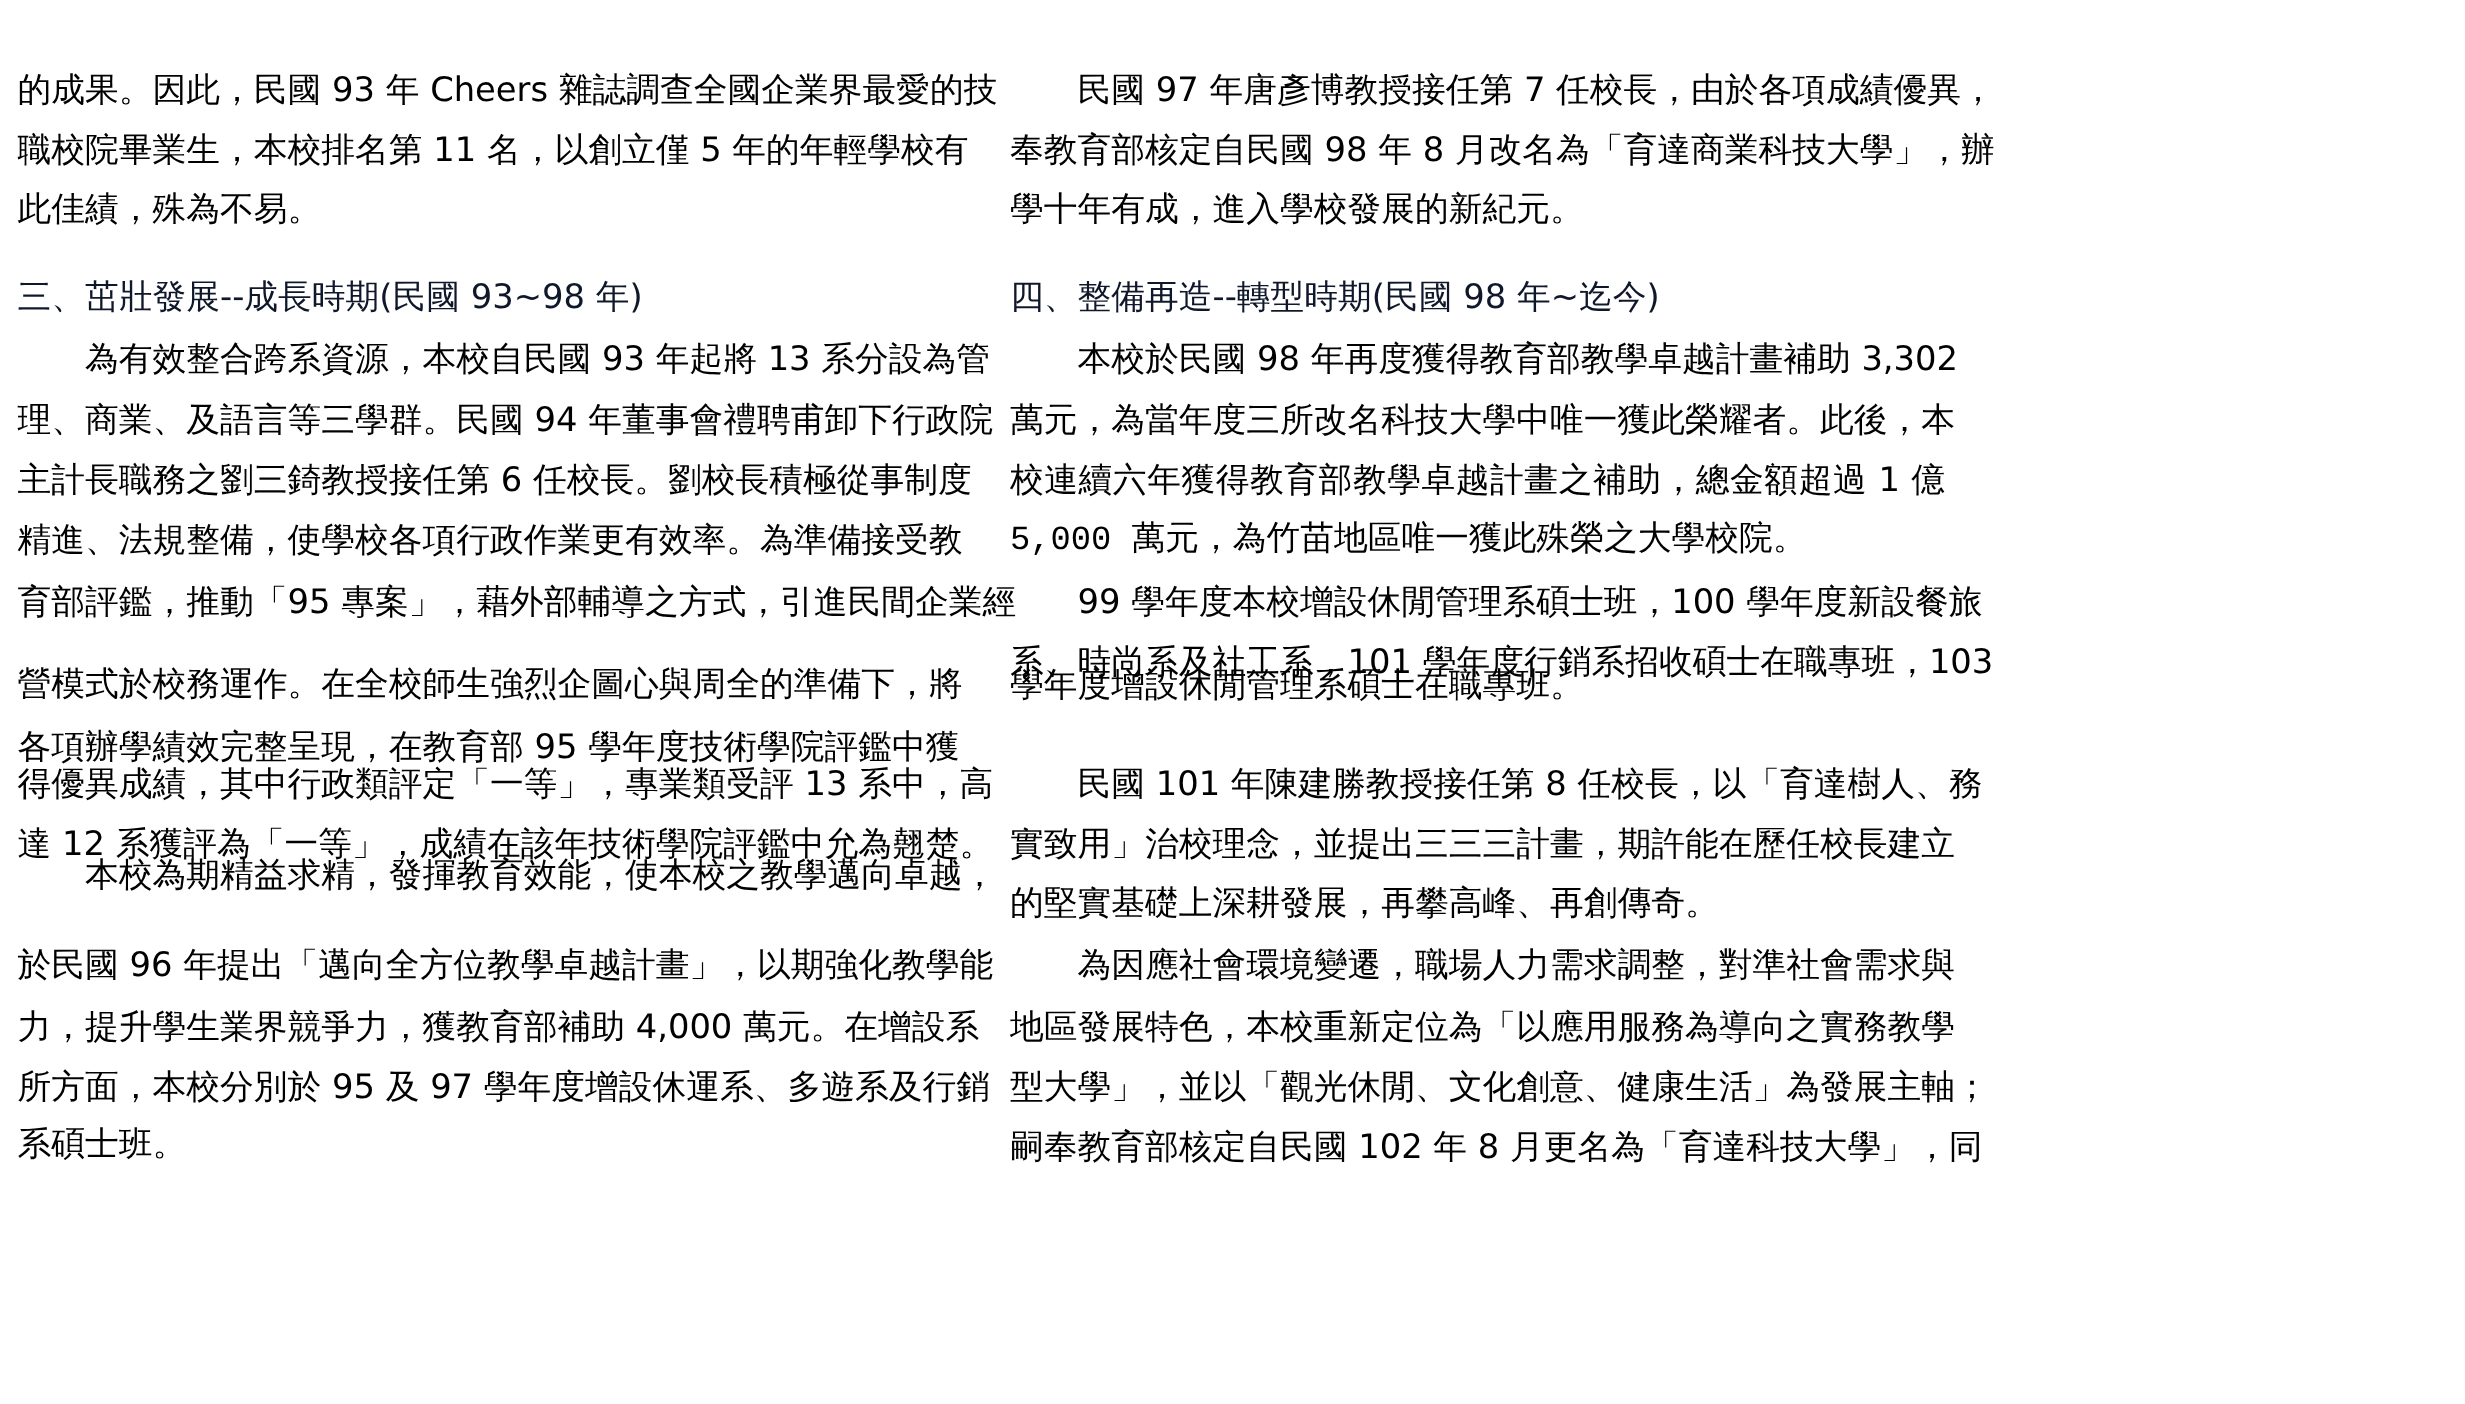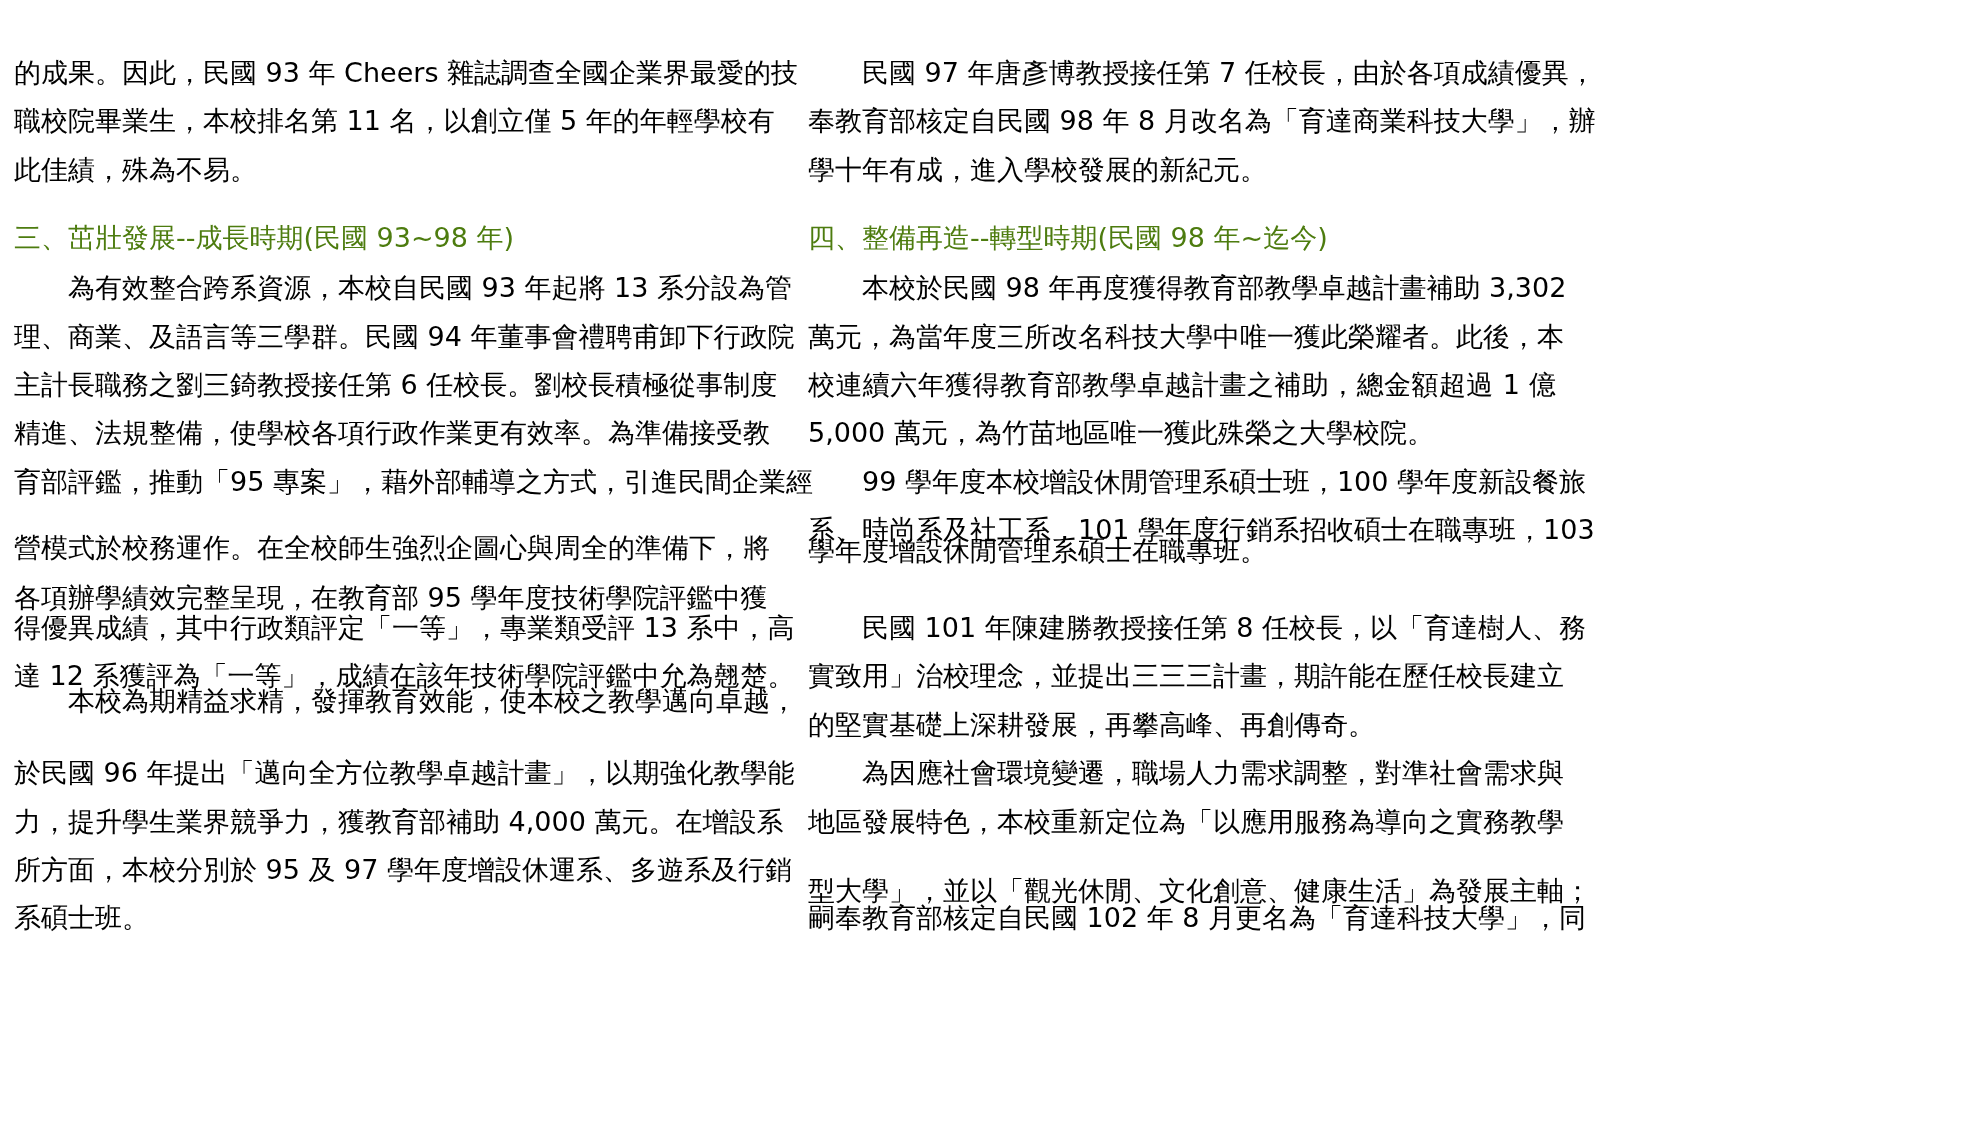--- a/index.html
+++ b/index.html
@@ -11,25 +11,25 @@
   .page { position: absolute; left: 0; top: 0; width: 1972px; height: 1123px; margin-top: 48px; }
   .col { position: absolute; top: 0; width: 748px; }
   .col.left { left: 14px; }
   .col.right { left: 808px; }
   .line {
     position: absolute; left: 0; width: 748px; height: 40px;
     font-size: 27px; line-height: 40px; white-space: nowrap;
     text-align: justify; text-align-last: justify;
     letter-spacing: 0px;
   }
-  .line.last { text-align-last: left; }
+  .line.last { text-align-last: left; font-family: Liberation Mono, monospace; }
   .line.indent { padding-left: 54px; width: 694px; }
   .heading {
     position: absolute; left: 0; height: 40px; font-size: 27px; line-height: 40px;
-    white-space: nowrap; color: #4d7c0f;
+    white-space: nowrap; color: #0f172a;
   }
 </style>
 </head>
 <body>
 
 <div class="page">
 
   <div class="col left">
     <div class="line" style="top:5px">的成果。因此，民國 93 年 Cheers 雜誌調查全國企業界最愛的技</div>
     <div class="line" style="top:53px">職校院畢業生，本校排名第 11 名，以創立僅 5 年的年輕學校有</div>
@@ -69,17 +69,17 @@
     <div class="line indent" style="top:414px">99 學年度本校增設休閒管理系碩士班，100 學年度新設餐旅</div>
     <div class="line" style="top:462px">系、時尚系及社工系，101 學年度行銷系招收碩士在職專班，103</div>
     <div class="line last" style="top:483px">學年度增設休閒管理系碩士在職專班。</div>
 
     <div class="line indent" style="top:560px">民國 101 年陳建勝教授接任第 8 任校長，以「育達樹人、務</div>
     <div class="line" style="top:608px">實致用」治校理念，並提出三三三計畫，期許能在歷任校長建立</div>
     <div class="line last" style="top:657px">的堅實基礎上深耕發展，再攀高峰、再創傳奇。</div>
 
     <div class="line indent" style="top:705px">為因應社會環境變遷，職場人力需求調整，對準社會需求與</div>
     <div class="line" style="top:754px">地區發展特色，本校重新定位為「以應用服務為導向之實務教學</div>
-    <div class="line" style="top:823px">型大學」，並以「觀光休閒、文化創意、健康生活」為發展主軸；</div>
+    <div class="line" style="top:802px">型大學」，並以「觀光休閒、文化創意、健康生活」為發展主軸；</div>
     <div class="line" style="top:850px">嗣奉教育部核定自民國 102 年 8 月更名為「育達科技大學」，同</div>
   </div>
 
 </div>
 
 </body></html>

